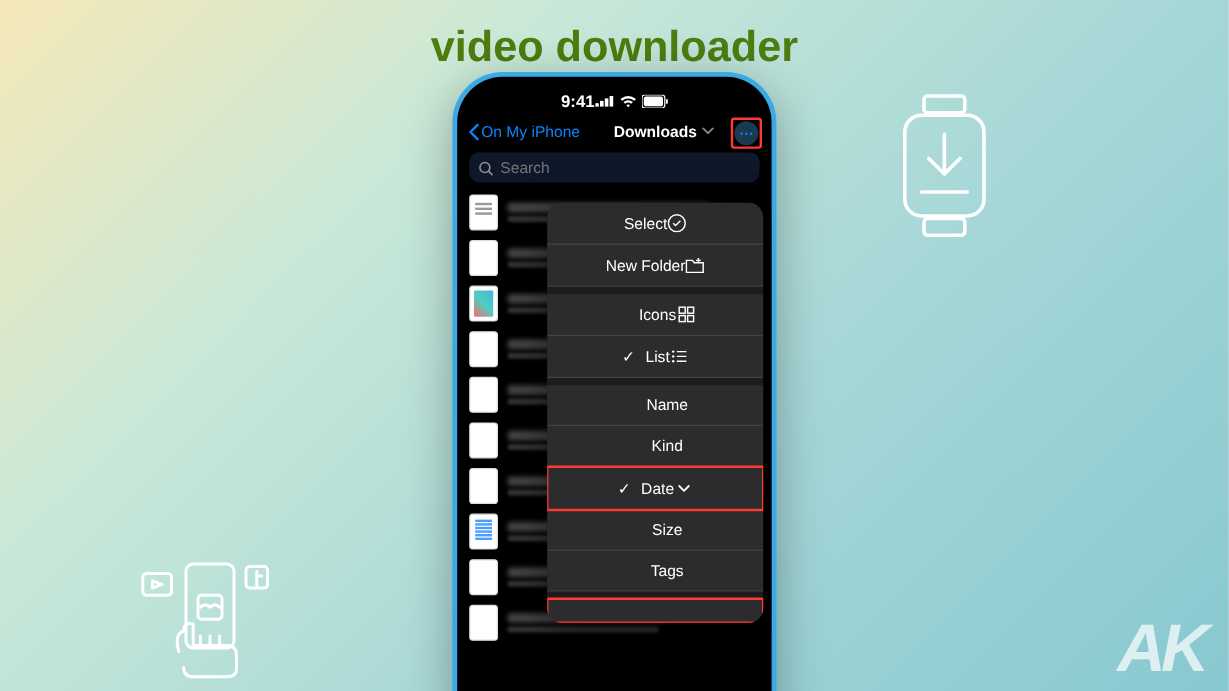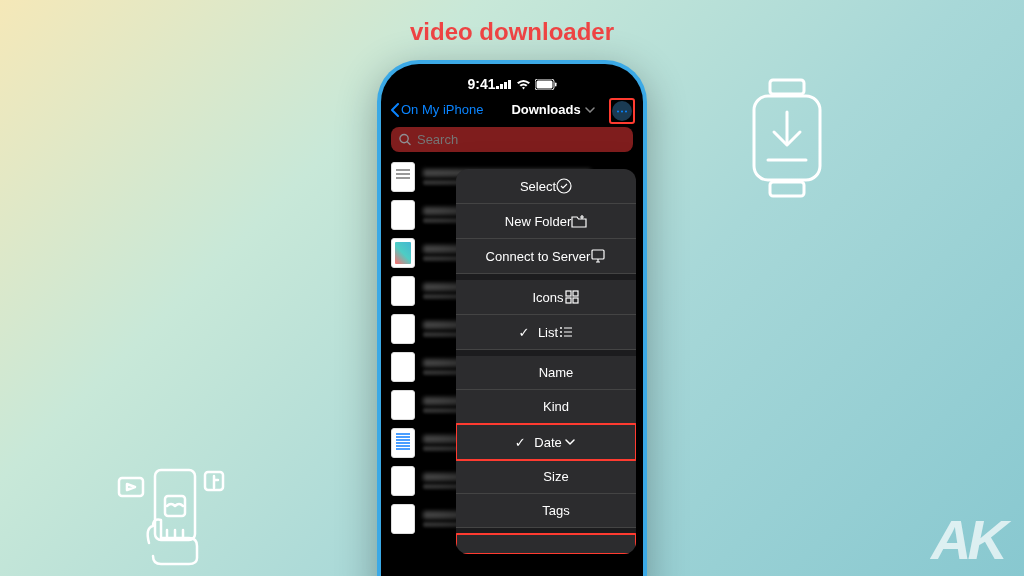--- a/index.html
+++ b/index.html
@@ -9,23 +9,23 @@
       background: linear-gradient(135deg, #f5e8b8 0%, #c8e8d8 30%, #a8d8d8 60%, #88c8d0 100%);
       font-family: -apple-system, BlinkMacSystemFont, "Helvetica Neue", sans-serif;
       position: relative;
       overflow: hidden;
     }
     .title-text {
       position: absolute;
       top: 18px;
       left: 50%;
       transform: translateX(-50%);
-      font-size: 24px;
+      font-size: 36px;
       font-weight: 700;
-      color: #ef4444;
+      color: #4d7c0f;
     }
     .phone {
       position: absolute;
       top: 60px;
       left: 50%;
       transform: translateX(-50%);
       width: 270px;
       height: 560px;
       background: #3ba9e6;
       border-radius: 42px;
@@ -91,25 +91,25 @@
       width: 20px;
       height: 20px;
       border-radius: 50%;
       background: #1a3a52;
       display: flex;
       align-items: center;
       justify-content: center;
     }
     .search-bar {
       margin: 4px 10px;
-      background: #7f1d1d;
+      background: #0f172a;
       border-radius: 8px;
       padding: 5px 8px;
       display: flex;
-      align-items: center;
+      align-items: flex-end;
       gap: 6px;
     }
     .search-bar input {
       background: transparent;
       border: none;
       color: #8e8e93;
       font-size: 13px;
       outline: none;
       width: 100%;
     }
@@ -396,28 +396,20 @@
           </svg>
       </div>
       <div class="menu-item">
         <span>New Folder</span>
         <svg class="menu-icon" viewBox="0 0 16 16">
             <path d="M1 4 h5 l1.5 2 H15 v8 H1 Z" fill="none" stroke="#fff" stroke-width="1.2"></path>
             <line x1="11" y1="2" x2="11" y2="6" stroke="#fff" stroke-width="1.2"></line>
             <line x1="9" y1="4" x2="13" y2="4" stroke="#fff" stroke-width="1.2"></line>
           </svg>
       </div>
-      <div class="menu-item">
-        <span>Connect to Server</span>
-        <svg class="menu-icon" viewBox="0 0 16 16">
-            <rect x="2" y="2" width="12" height="9" rx="1" fill="none" stroke="#fff" stroke-width="1.2"></rect>
-            <line x1="6" y1="14" x2="10" y2="14" stroke="#fff" stroke-width="1.2"></line>
-            <line x1="8" y1="11" x2="8" y2="14" stroke="#fff" stroke-width="1.2"></line>
-          </svg>
-      </div>
       <div class="menu-group-divider"></div>
       <div class="menu-item">
         <span class="menu-label">
             <span class="check-mark"></span>
             <span>Icons</span>
           </span>
         <svg class="menu-icon" viewBox="0 0 16 16">
             <rect x="2" y="2" width="5" height="5" fill="none" stroke="#fff" stroke-width="1.2"></rect>
             <rect x="9" y="2" width="5" height="5" fill="none" stroke="#fff" stroke-width="1.2"></rect>
             <rect x="2" y="9" width="5" height="5" fill="none" stroke="#fff" stroke-width="1.2"></rect>

